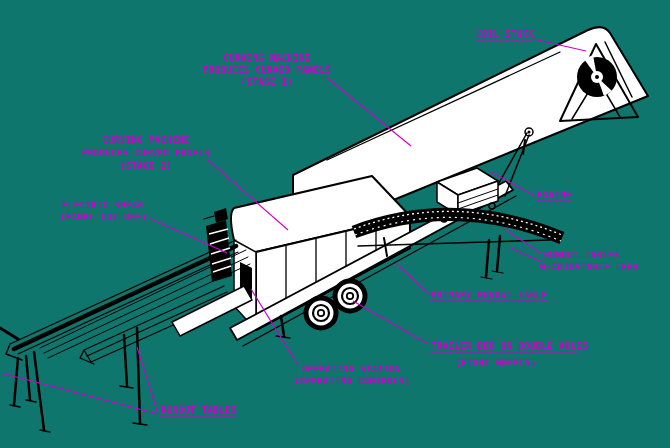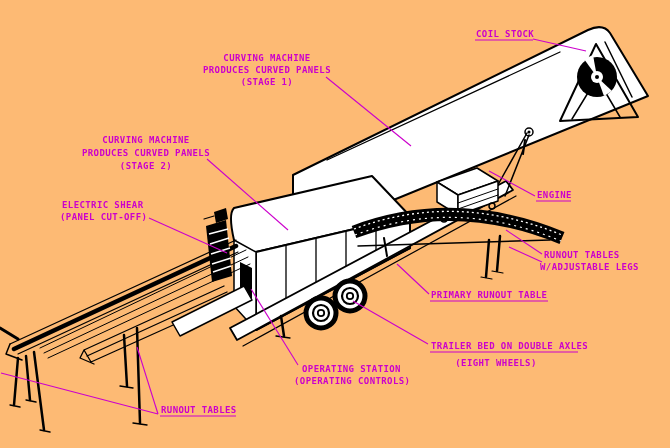--- a/index.html
+++ b/index.html
@@ -1,17 +1,17 @@
 <!DOCTYPE html>
 <html><head>
 <meta charset="utf-8">
 <style>
   html,body{margin:0;padding:0;background:#fff;}
   .stage{
-    position:relative;width:670px;height:448px;background:#fdba74;overflow:hidden;
+    position:relative;width:670px;height:448px;background:#0f766e;overflow:hidden;
     font-family:"DejaVu Sans Mono", monospace;
   }
   svg{display:block;}
   .lbl{
     font-family:"DejaVu Sans Mono", monospace;
     font-weight:bold;
     font-size:9px;
     letter-spacing:0.4px;
     fill:#CC00CC;
   }

